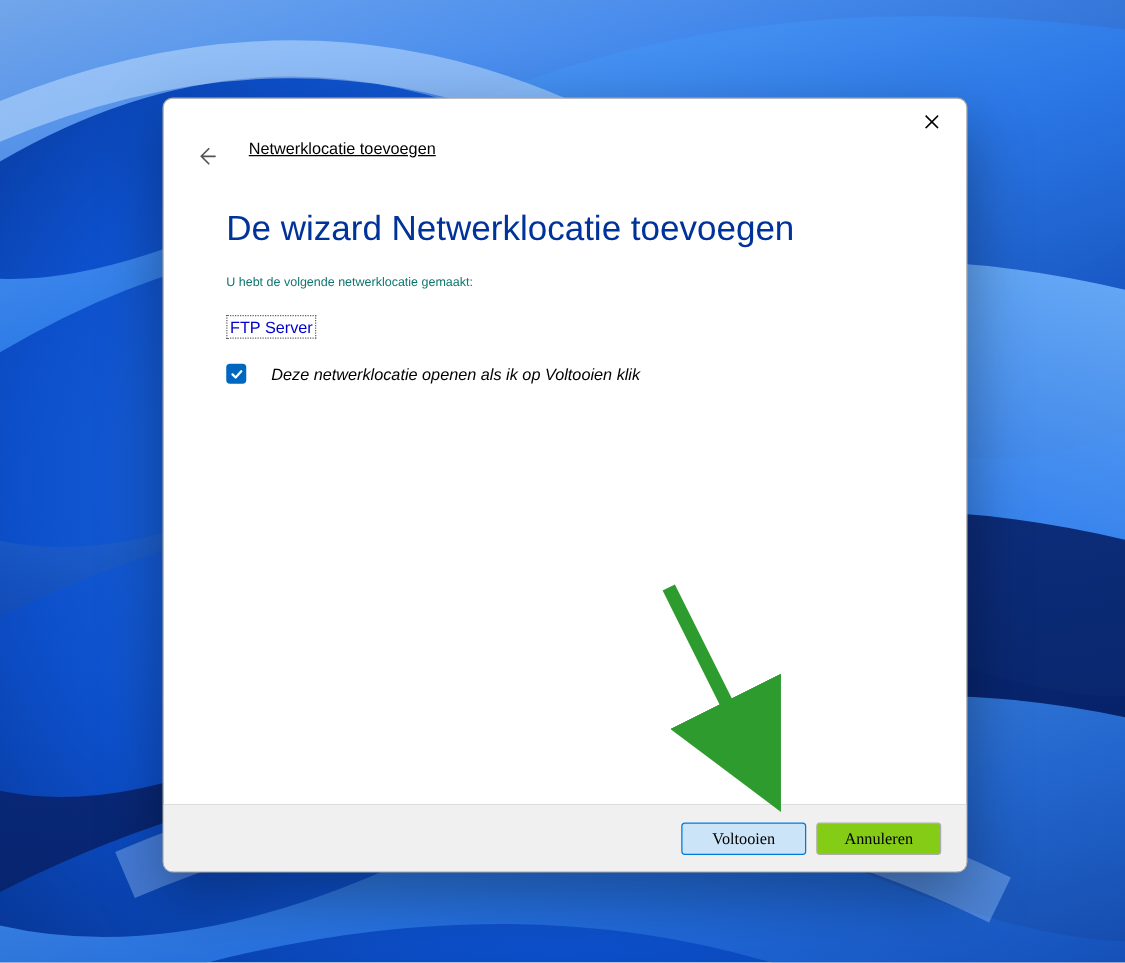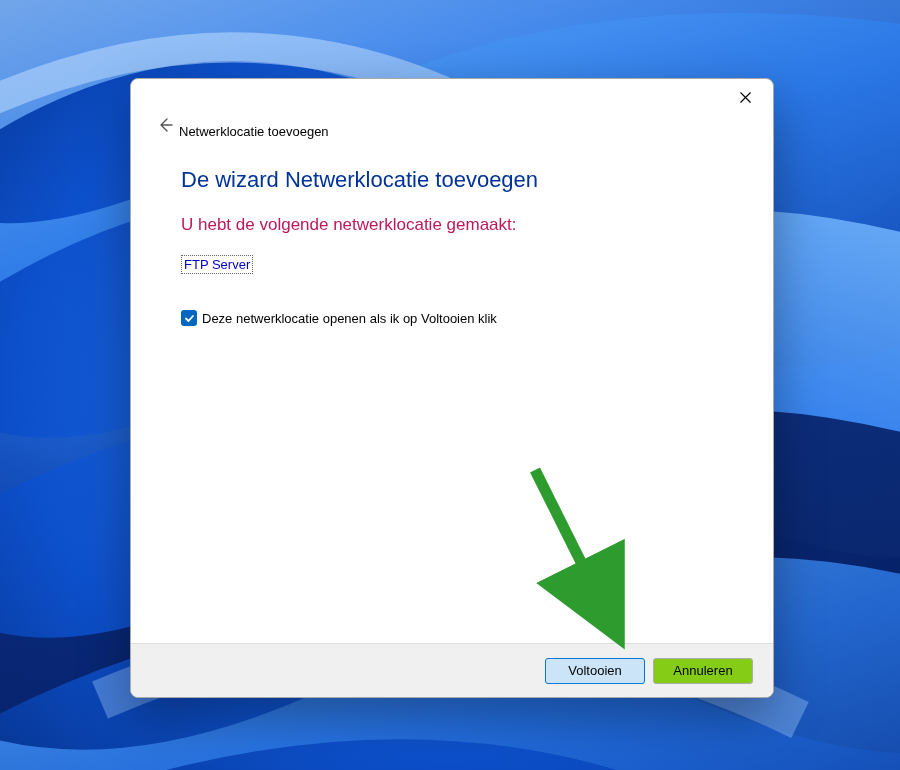--- a/index.html
+++ b/index.html
@@ -60,23 +60,25 @@
       display: flex;
       align-items: center;
       justify-content: center;
       cursor: pointer;
       color: #000;
       font-size: 15px;
     }
     
     .dialog-header {
       display: flex;
-      align-items: flex-end;
+      align-items: flex-start;
       padding: 0 20px 10px 20px;
+      gap: 20px;
       margin-top: -4px;
+      text-decoration: underline;
     }
     
     .back-arrow {
       width: 28px;
       height: 28px;
       display: flex;
       align-items: center;
       justify-content: center;
       cursor: pointer;
       color: #444;
@@ -87,46 +89,46 @@
       font-size: 13px;
       color: #000;
     }
     
     .dialog-body {
       flex: 1;
       padding: 18px 50px 10px 50px;
     }
     
     .wizard-heading {
-      font-size: 22px;
+      font-size: 28px;
       color: #003399;
       font-weight: 400;
       margin-bottom: 22px;
     }
     
     .body-text {
-      font-size: 17px;
-      color: #be185d;
+      font-size: 10px;
+      color: #0f766e;
       margin-bottom: 20px;
     }
     
     .link-box {
       display: inline-block;
       font-size: 13px;
       color: #0000cc;
       border: 1px dotted #666;
       padding: 1px 2px;
       margin-bottom: 20px;
     }
     
     .checkbox-row {
       display: flex;
       align-items: center;
-      gap: 5px;
-      margin-top: 16px;
+      gap: 20px;
+      font-style: italic;
     }
     
     .checkbox {
       width: 16px;
       height: 16px;
       background: #0067c0;
       border-radius: 3px;
       display: flex;
       align-items: center;
       justify-content: center;
@@ -143,20 +145,21 @@
     .dialog-footer {
       height: 54px;
       background: #f0f0f0;
       border-top: 1px solid #dddddd;
       border-radius: 0 0 8px 8px;
       display: flex;
       justify-content: flex-end;
       align-items: center;
       gap: 8px;
       padding-right: 20px;
+      font-family: Liberation Serif, serif;
     }
     
     .btn {
       height: 26px;
       min-width: 100px;
       padding: 0 14px;
       font-size: 13px;
       border: 1px solid #adadad;
       border-radius: 3px;
       background: #84cc16;

